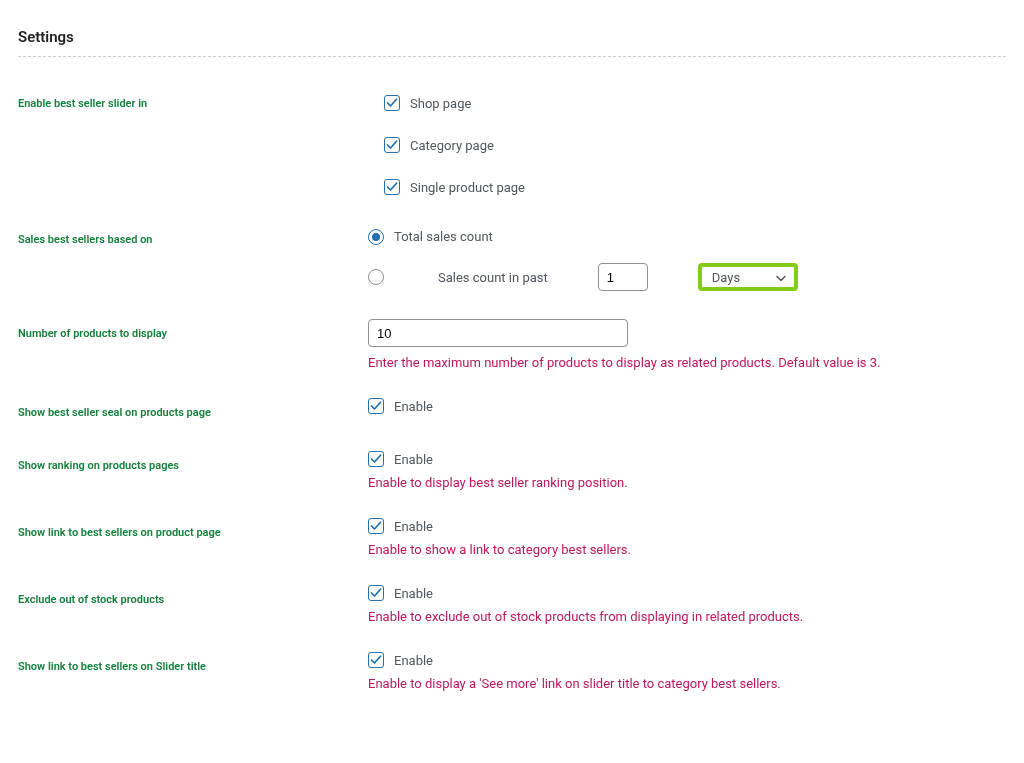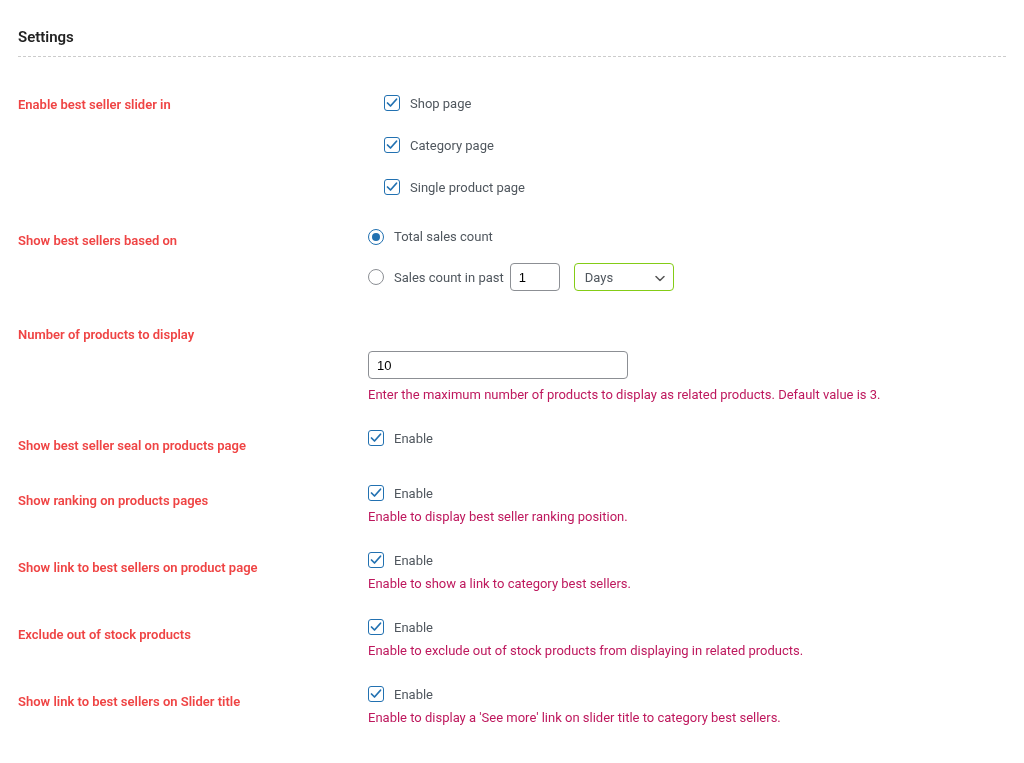--- a/index.html
+++ b/index.html
@@ -20,23 +20,23 @@
 hr.dashed {
   border: none;
   border-bottom: 1px dashed #ccc;
   margin: 0 0 20px 0;
 }
 table.form-table { width: 100%; border-collapse: collapse; }
 table.form-table th {
   text-align: left;
   vertical-align: top;
   padding: 20px 10px 20px 0;
-  font-size: 13px;
+  font-size: 11px;
   font-weight: 600;
-  color: #ef4444;
+  color: #15803d;
   width: 350px;
 }
 table.form-table td {
   vertical-align: top;
   padding: 12px 0;
 }
 .cb-row {
   display: flex;
   align-items: center;
   gap: 10px;
@@ -79,44 +79,42 @@
   background: #2271b1;
   display: none;
 }
 .radio.checked .dot { display: block; }
 .radio-row {
   display: flex;
   align-items: flex-start;
   gap: 10px;
   padding: 4px 0;
 }
-.radio-row + .radio-row { padding-top: 14px; }
+.radio-row + .radio-row { padding-top: 14px; gap: 44px; }
 input.txt {
   border: 1px solid #8c8f94;
   border-radius: 4px;
   padding: 4px 8px;
   font-size: 13px;
   height: 28px;
-  margin-top: 32px;
 }
 input.txt.small { width: 50px; margin: 0 6px; }
 input.txt.wide { width: 260px; }
 .select {
   position: relative;
   display: inline-flex;
   align-items: center;
-  border: 1px solid #84cc16;
+  border: 4px solid #84cc16;
   border-radius: 4px;
   padding: 0 28px 0 10px;
   height: 28px;
   font-size: 13px;
   color: #50575e;
   cursor: pointer;
   width: 100px;
-  margin-left: 8px;
 }
 .select .chev {
   position: absolute;
   right: 8px;
   top: 50%;
   transform: translateY(-50%);
 }
 .help {
   color: #be185d;
   font-size: 13px;
@@ -165,21 +163,21 @@
                     <path d="M2 8 L6 12 L14 3" stroke="#2271b1" stroke-width="2.3" fill="none" stroke-linecap="round" stroke-linejoin="round"></path>
                   </svg>
                 </span>
             <span class="cb-label">Single product page</span>
           </div>
         </div>
       </td>
     </tr>
 
     <tr>
-      <th>Show best sellers based on</th>
+      <th>Sales best sellers based on</th>
       <td>
         <div class="radio-row">
           <span class="radio checked">
                 <span class="dot"></span>
               </span>
           <span class="cb-label">Total sales count</span>
         </div>
         <div class="radio-row inline-seq">
           <span class="radio"></span>
           <span class="cb-label" style="margin-left:10px">Sales count in past</span>

